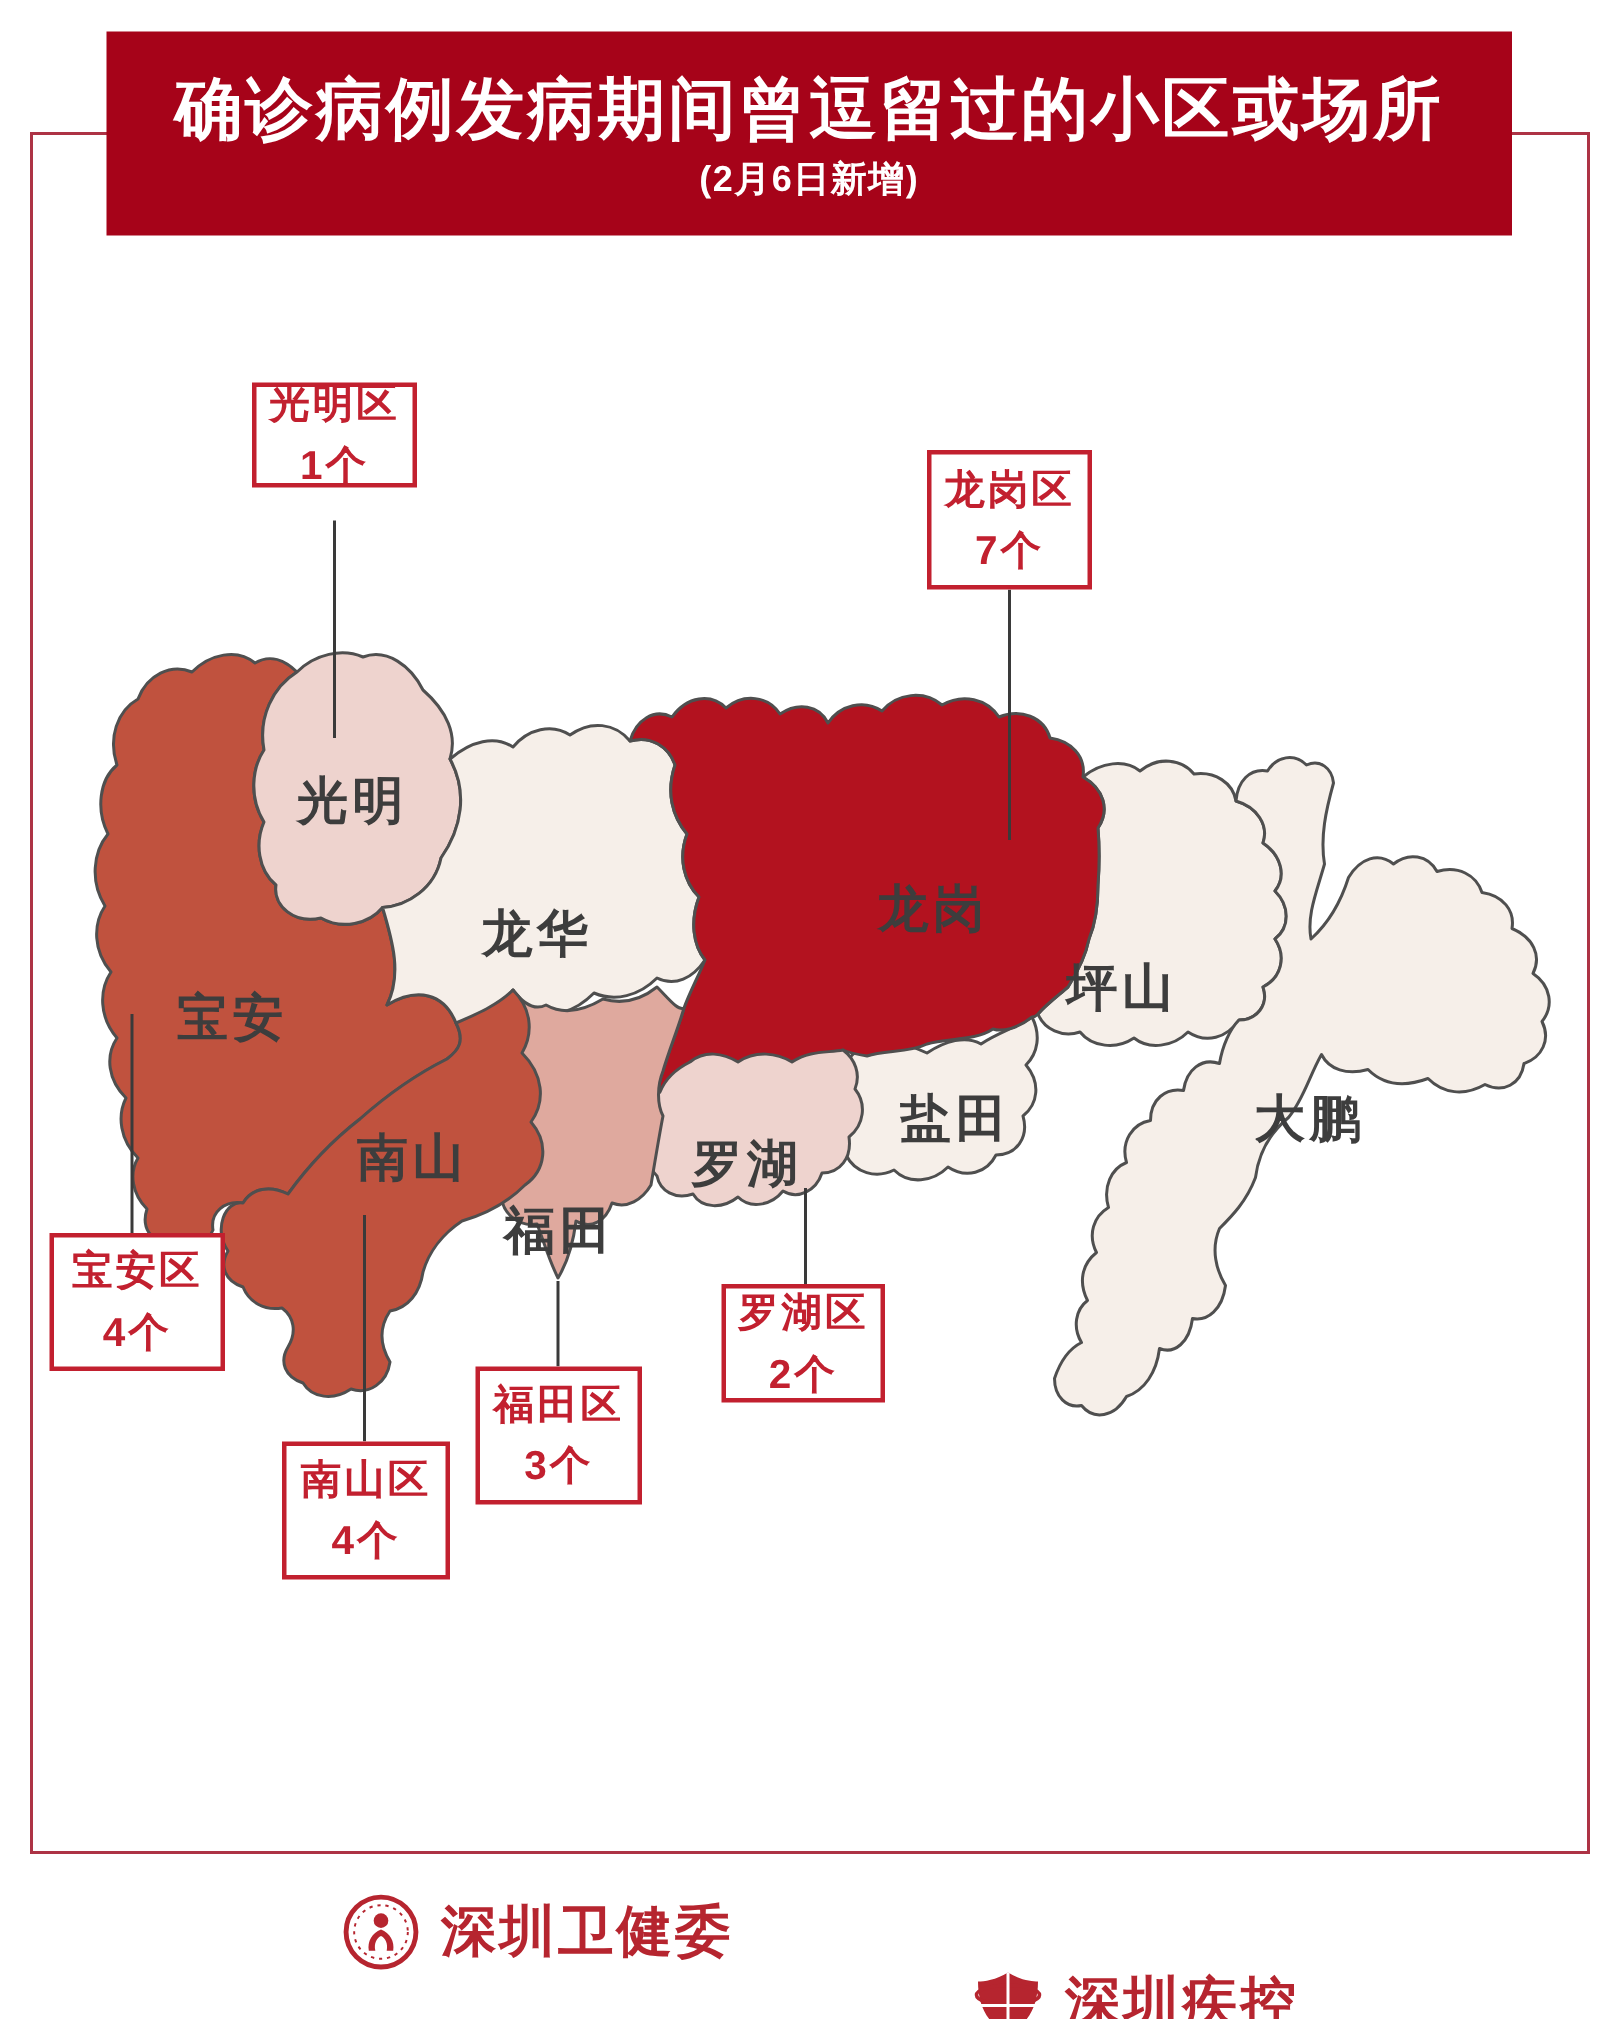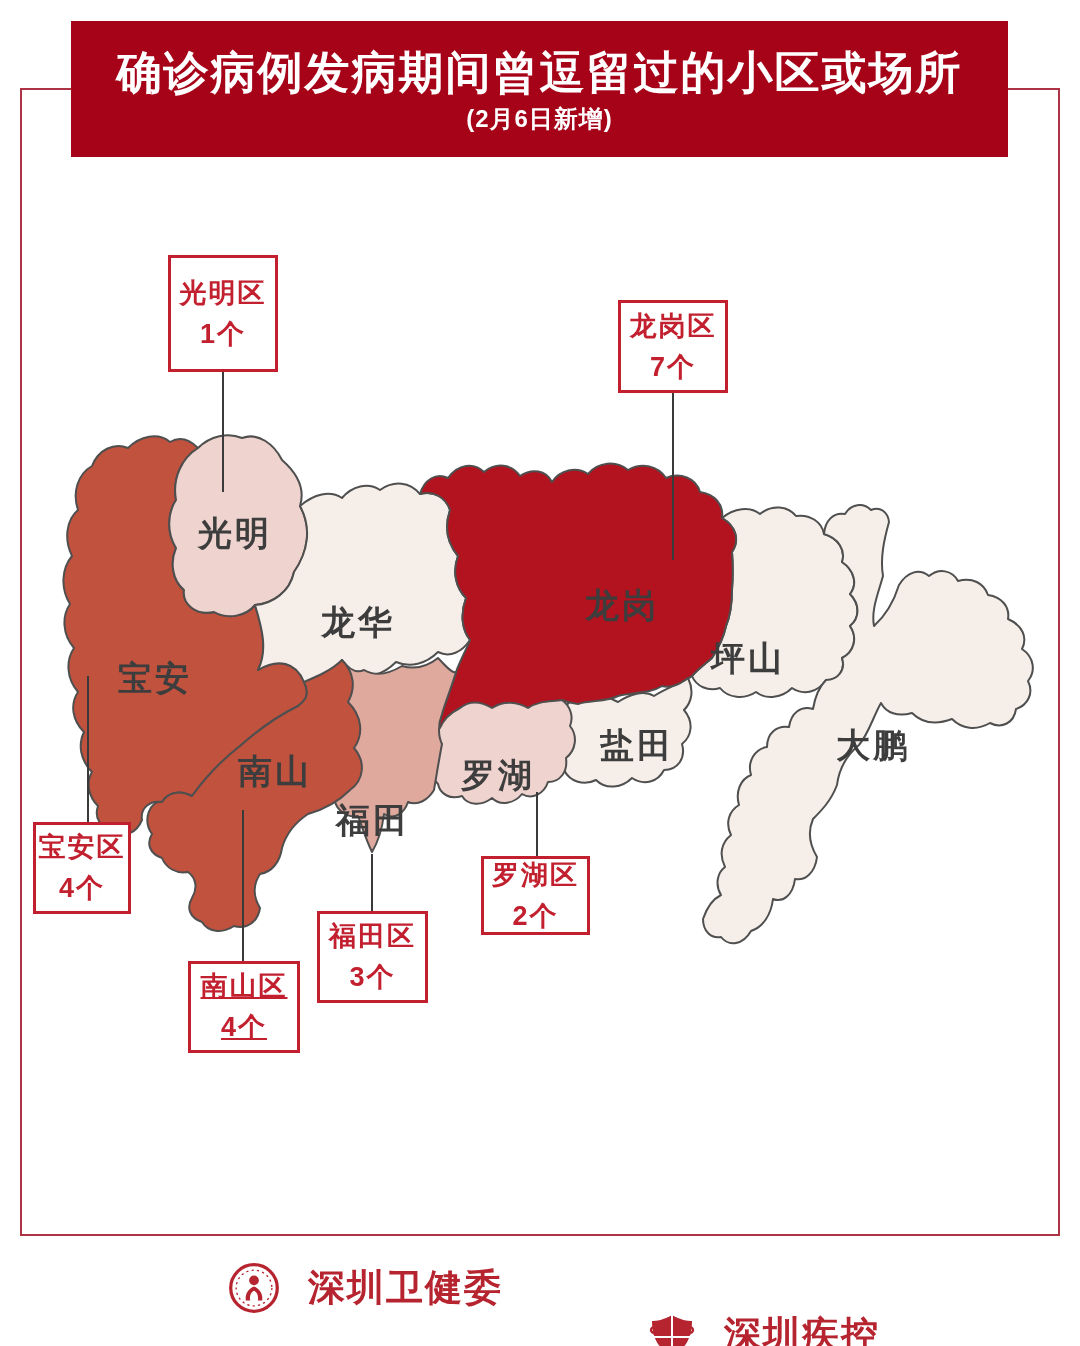--- a/index.html
+++ b/index.html
@@ -29,29 +29,29 @@
     font-size:34px;font-weight:600;fill:var(--label-dark);
     text-anchor:middle;letter-spacing:3px;
   }
   
   .callout{
     position:absolute;background:#ffffff;border:3px solid var(--accent-red);
     display:flex;flex-direction:column;align-items:center;justify-content:center;gap:14px;
     color:var(--accent-red);font-weight:700;font-size:27px;line-height:1;letter-spacing:2px;
     z-index:2;box-sizing:border-box;
   }
-  .co-guangming{left:168px;top:255px;width:110px;height:117px;}
+  .co-guangming{left:168px;top:255px;width:110px;height:70px;}
   .co-longgang{left:618px;top:300px;width:110px;height:93px;}
-  .co-baoan{left:33px;top:822px;width:98px;height:92px;}
-  .co-nanshan{left:188px;top:961px;width:112px;height:92px;text-decoration:underline;}
+  .co-baoan{left:33px;top:822px;width:117px;height:92px;}
+  .co-nanshan{left:188px;top:961px;width:112px;height:92px;}
   .co-futian{left:317px;top:911px;width:111px;height:92px;}
   .co-luohu{left:481px;top:856px;width:109px;height:79px;}
   
   .footer-item{
-    position:absolute;display:flex;align-items:center;gap:28px;z-index:2;
+    position:absolute;display:flex;align-items:center;gap:14px;z-index:2;
     color:var(--footer-red);font-size:37px;font-weight:700;letter-spacing:2px;
   }
   .footer-left{left:228px;top:1262px;}
   .footer-right{left:648px;top:1266px;margin-top:44px;}
   .footer-item svg{display:block;}
 </style>
 </head>
 <body>
 
 <div class="frame"></div>

